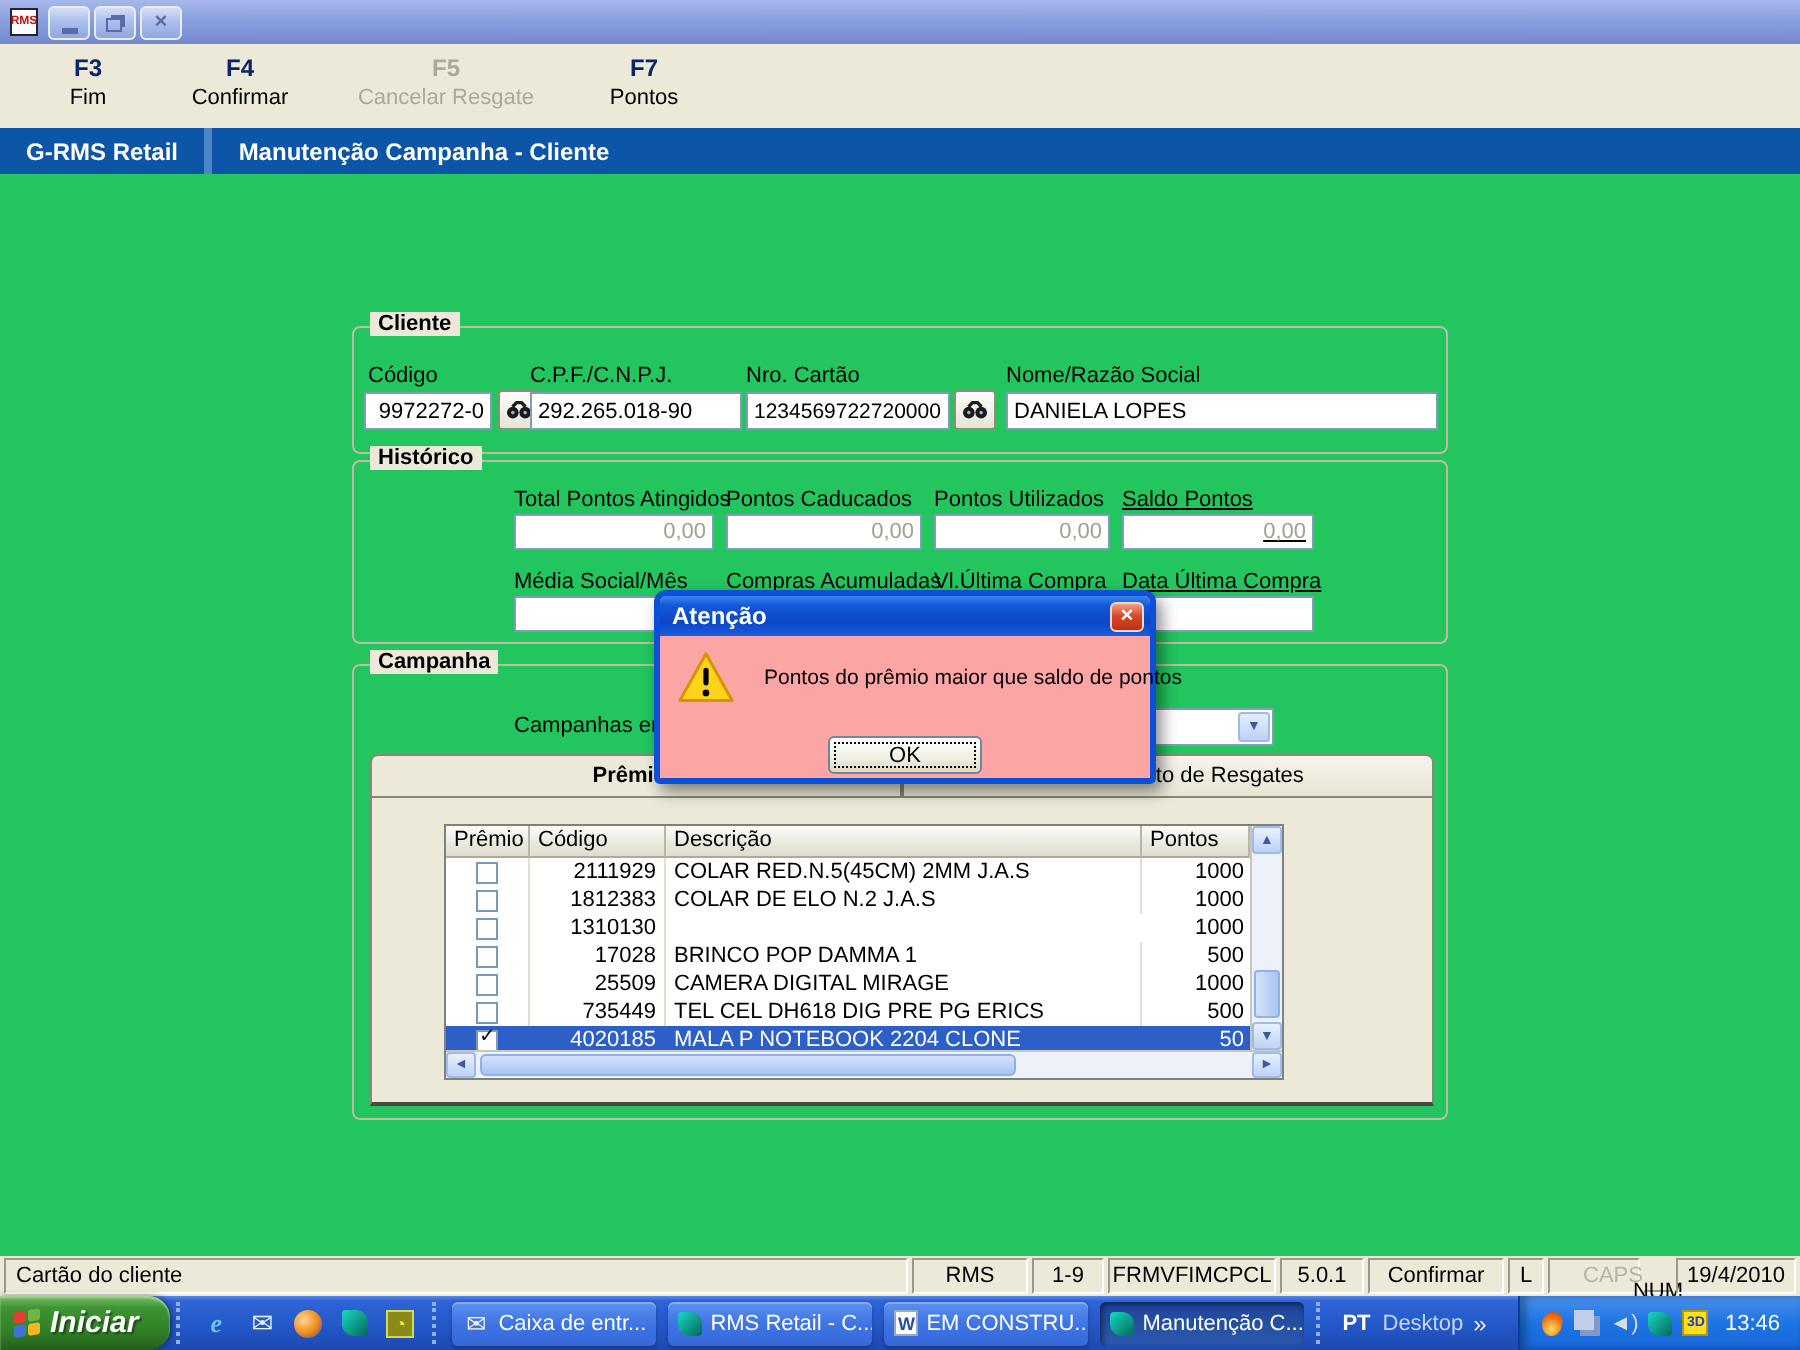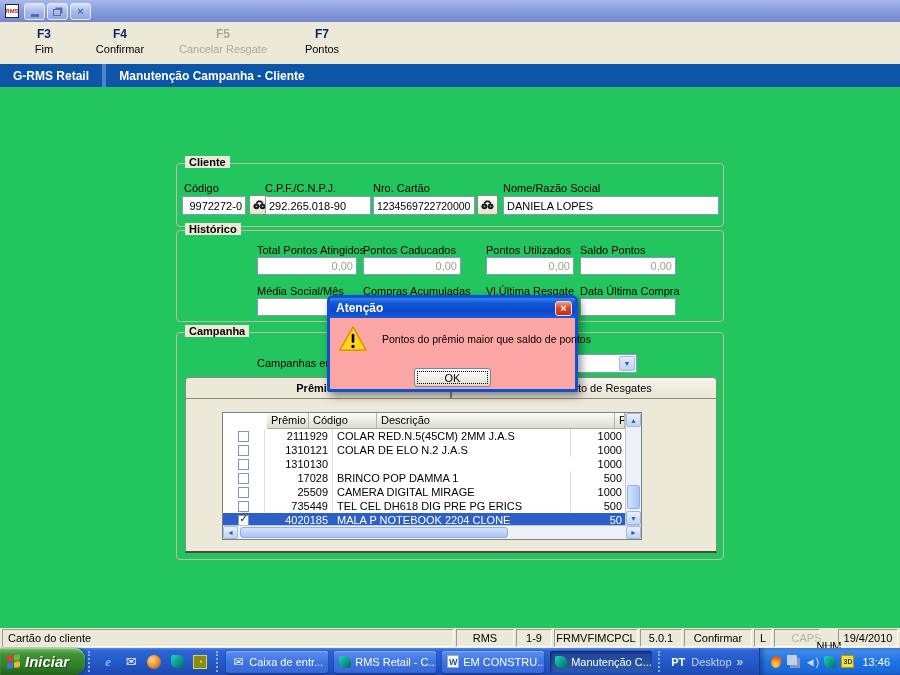--- a/index.html
+++ b/index.html
@@ -52,41 +52,41 @@
 
   .grp-cliente { left:176px; top:76px; width:548px; height:64px; }
   .grp-hist    { left:176px; top:143px; width:548px; height:92px; }
   .grp-camp    { left:176px; top:245px; width:548px; height:228px; }
 
   .hist-row { position:absolute; left:0; display:flex; padding-left:80px; gap:6px; }
   .hist-row .hfield { display:flex; flex-direction:column; }
   .hfield label { margin-bottom:1px; white-space:nowrap; }
   .hfield input { height:18px; border:1px solid #7F9DB9; background:#FFF; font:inherit; font-size:11px; padding:1px 3px; }
   .hist-row .hfield:nth-child(1){ width:100px; } .hist-row .hfield:nth-child(2){ width:98px; }
-  .hist-row .hfield:nth-child(3){ width:88px;margin-left:19px; }  .hist-row .hfield:nth-child(4){ width:96px; }
+  .hist-row .hfield:nth-child(3){ width:88px; }  .hist-row .hfield:nth-child(4){ width:96px;text-decoration:underline; }
   .hrow1 { top:13px; } .hrow2 { top:54px; }
   .hrow1 input { text-align:right; color:#A0A094; }
 
   .combo { position:absolute; left:250px; top:21px; width:210px; height:19px; border:1px solid #7F9DB9; background:#FFF; }
   .combo-arrow { position:absolute; right:1px; top:1px; bottom:1px; width:16px;
     background:linear-gradient(180deg,#E4EEFD,#BDD2F5); border:1px solid #9EBAE8; border-radius:2px;
     color:#3A5A9C; font-size:7px; display:flex; align-items:center; justify-content:center; cursor:pointer; }
 
   .tabpanel { position:absolute; left:8px; top:44px; width:532px; height:176px; }
   .tabs { display:flex; height:21px; }
   .tab { flex:1; border:1px solid #8A887A; border-bottom:none; border-radius:4px 4px 0 0;
     background:linear-gradient(180deg,#F6F4EC,#E8E5D4); display:flex; align-items:center; justify-content:center; cursor:pointer; }
   .tab.active { font-weight:bold; background:#ECE9D8; position:relative; z-index:2; }
   .tab-content { position:absolute; left:0; top:21px; right:0; bottom:0; background:#ECE9D8;
     border:1px solid #8A887A; border-bottom:2px solid #4A4A42; }
 
   
   .ptable { position:absolute; left:36px; top:13px; width:420px; height:128px; border:1px solid #808080; background:#FFF; }
   .tgrid { position:absolute; left:0; top:0; right:16px; bottom:14px; overflow:hidden; }
-  .thead { display:flex; height:16px;margin-left:44px; }
+  .thead { display:flex; height:16px; }
   .th { background:linear-gradient(180deg,#FBFBF9,#DEDCCB); border-right:1px solid #B8B6A8;
     border-bottom:1px solid #ACAA9C; padding:1px 4px; white-space:nowrap; overflow:hidden; }
   .c1 { width:42px; } .c2 { width:68px; } .c3 { width:238px; } .c4 { flex:1; }
   .trow { display:flex; height:14px; align-items:center; cursor:default; }
   .trow .cell { height:100%; display:flex; align-items:center; border-right:1px solid #E2E0D4; overflow:hidden; white-space:nowrap; }
   .cell.c1 { justify-content:center; }
   .cell.c2 { justify-content:flex-end; padding-right:4px; }
   .cell.c3 { padding-left:4px; }
   .cell.c4 { justify-content:flex-end; padding-right:3px; border-right:none; }
   .trow.selected { background:#2D5FC8; color:#FFF; }
@@ -295,21 +295,21 @@
             <label>Média Social/Mês</label>
             <input readonly="" value="" style="">
           </div>
 
           <div class="hfield">
             <label>Compras Acumuladas</label>
             <input readonly="" value="" style="">
           </div>
 
           <div class="hfield">
-            <label>Vl.Última Resgate</label>
+            <label>Vl.Última Compra</label>
             <input readonly="" value="" style="">
           </div>
 
           <div class="hfield">
             <label>Data Última Compra</label>
             <input readonly="" value="" style="">
           </div>
 
       </div>
     </div>
@@ -352,21 +352,21 @@
                     </span>
                     <span class="cell c2">2111929</span>
                     <span class="cell c3">COLAR RED.N.5(45CM) 2MM J.A.S</span>
                     <span class="cell c4">1000</span>
                   </div>
 
                   <div class="trow">
                     <span class="cell c1">
                       <span class="cb"></span>
                     </span>
-                    <span class="cell c2">1310121</span>
+                    <span class="cell c2">1812383</span>
                     <span class="cell c3">COLAR DE ELO N.2 J.A.S</span>
                     <span class="cell c4">1000</span>
                   </div>
 
                   <div class="trow">
                     <span class="cell c1">
                       <span class="cb"></span>
                     </span>
                     <span class="cell c2">1310130</span>
                     <span class="cell c4">1000</span>

